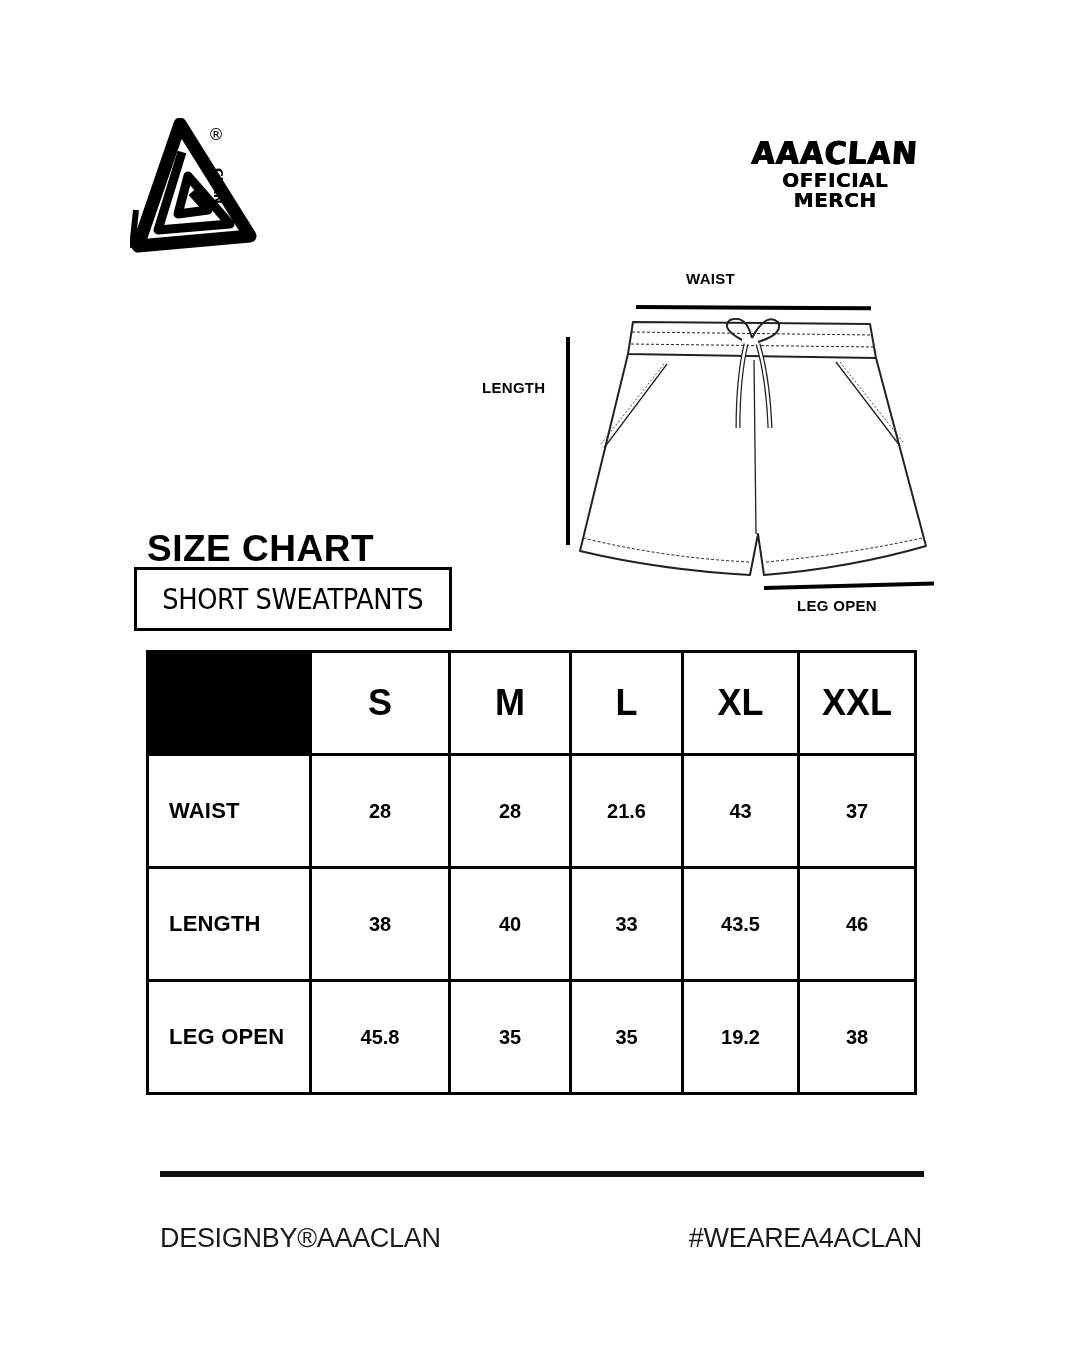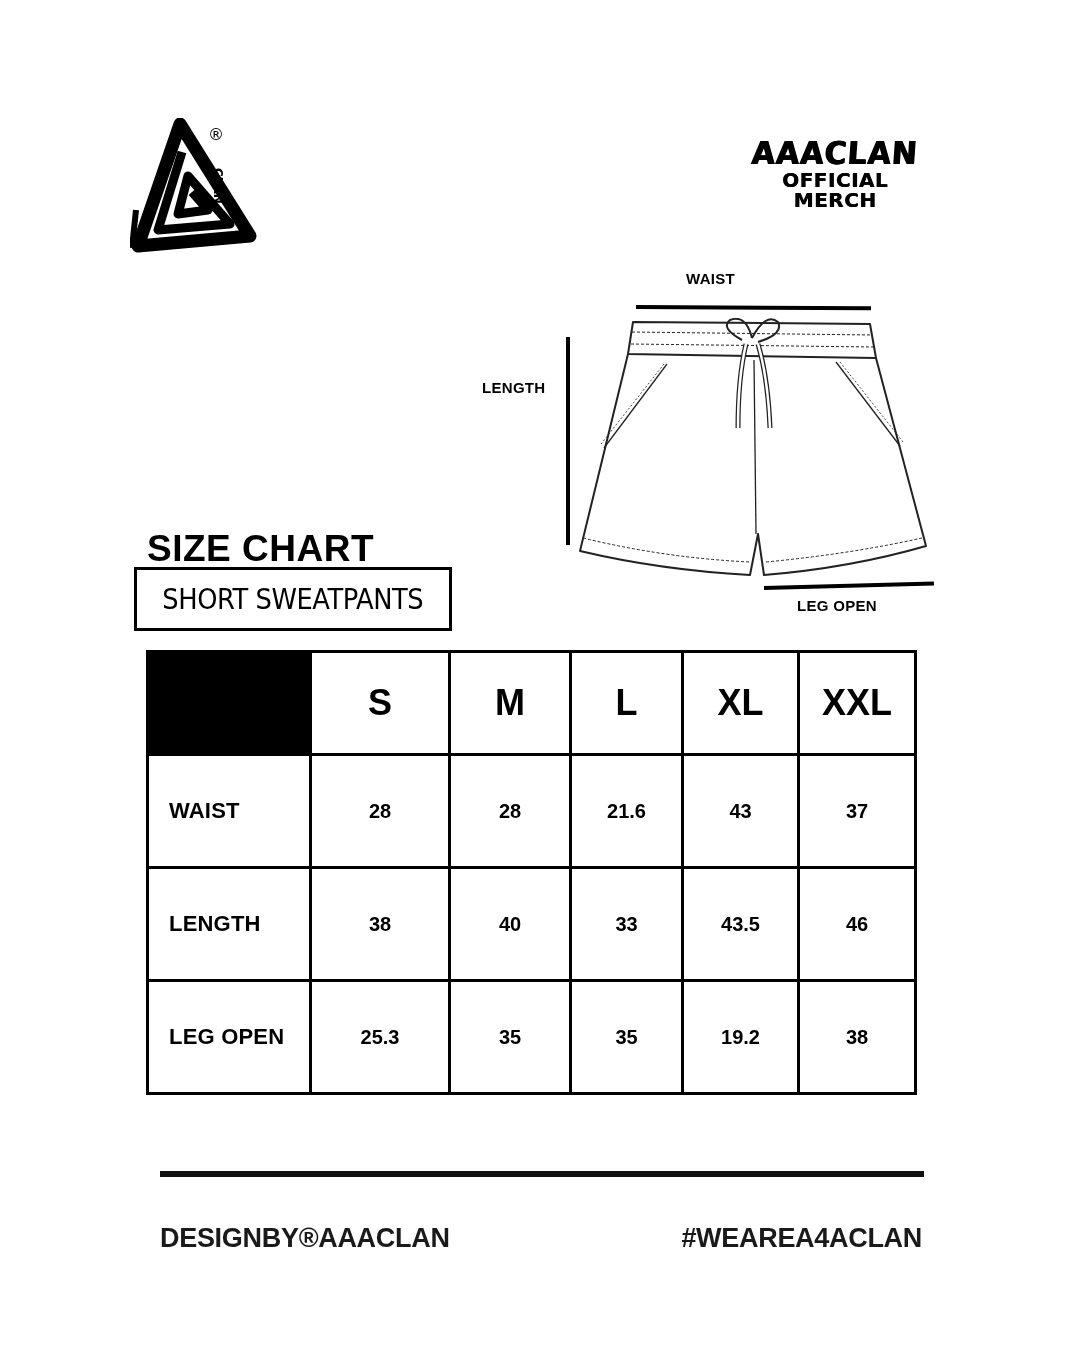--- a/index.html
+++ b/index.html
@@ -37,21 +37,21 @@
   #size-table { left:146px; top:650px; border-collapse:collapse; }
   #size-table td, #size-table th { border:3px solid #000; padding:0; text-align:center; vertical-align:middle; }
   #size-table th { font-size:36px; font-weight:bold; height:100px; }
   #size-table td { font-size:20px; font-weight:bold; height:110px; }
   #size-table .corner { background:#000; }
   #size-table .rowlabel { text-align:left; padding-left:20px; font-size:22px; letter-spacing:0.2px; }
   .c0 { width:160px; } .c1 { width:136px; } .c2 { width:118px; } .c3 { width:109px; } .c4 { width:113px; } .c5 { width:114px;margin-left:24px; }
 
   
   #footer-rule { left:160px; top:1171px; width:764px; height:6px; background:#111; }
-  .foot { top:1223px; font-size:27px; font-weight:bold; color:#1a1a1a; letter-spacing:-0.3px; }
+  .foot { top:1223px; font-size:27px; font-weight:normal; color:#1a1a1a; letter-spacing:-0.3px; }
   #foot-left { left:160px; }
   #foot-right { right:158px; }
 </style>
 </head>
 <body>
 
 <div id="logo" class="abs">
   <svg width="130" height="140" viewBox="0 0 130 140">
 
     <path d="M50 6 L8 128 L120 118 Z" fill="none" stroke="#000" stroke-width="13" stroke-linejoin="round"></path>
@@ -131,21 +131,21 @@
   <tr>
     <td class="rowlabel">LENGTH</td>
     <td>38</td>
     <td>40</td>
     <td>33</td>
     <td>43.5</td>
     <td>46</td>
   </tr>
   <tr>
     <td class="rowlabel">LEG OPEN</td>
-    <td>25.3</td>
+    <td>45.8</td>
     <td>35</td>
     <td>35</td>
     <td>19.2</td>
     <td>38</td>
   </tr>
 </tbody>
   </table>
 
 <div id="footer-rule" class="abs"></div>
 <div id="foot-left" class="abs foot">DESIGNBY®AAACLAN</div>

